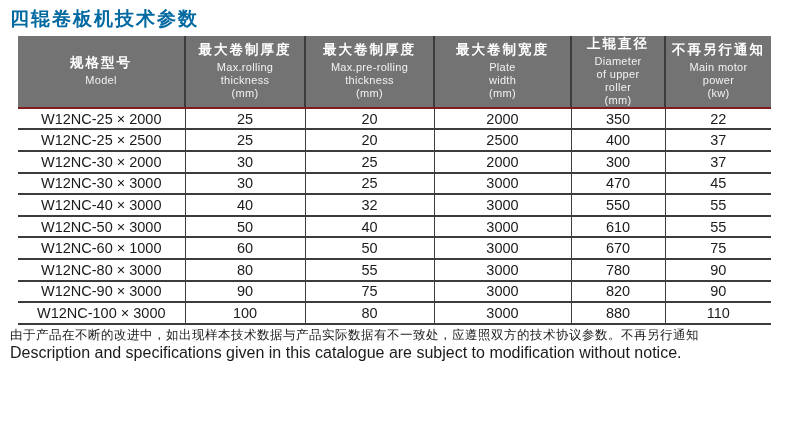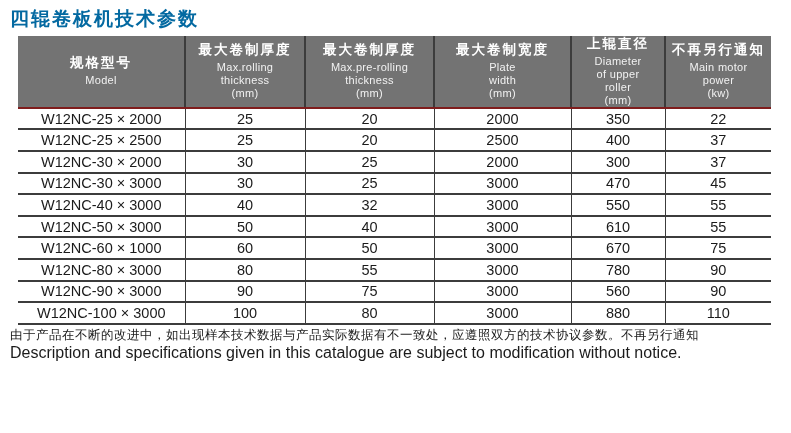--- a/index.html
+++ b/index.html
@@ -187,21 +187,21 @@
       <td>55</td>
       <td>3000</td>
       <td>780</td>
       <td>90</td>
     </tr>
         <tr>
       <td>W12NC-90 × 3000</td>
       <td>90</td>
       <td>75</td>
       <td>3000</td>
-      <td>560</td>
+      <td>820</td>
       <td>90</td>
     </tr>
         <tr>
       <td>W12NC-100 × 3000</td>
       <td>100</td>
       <td>80</td>
       <td>3000</td>
       <td>880</td>
       <td>110</td>
     </tr>

